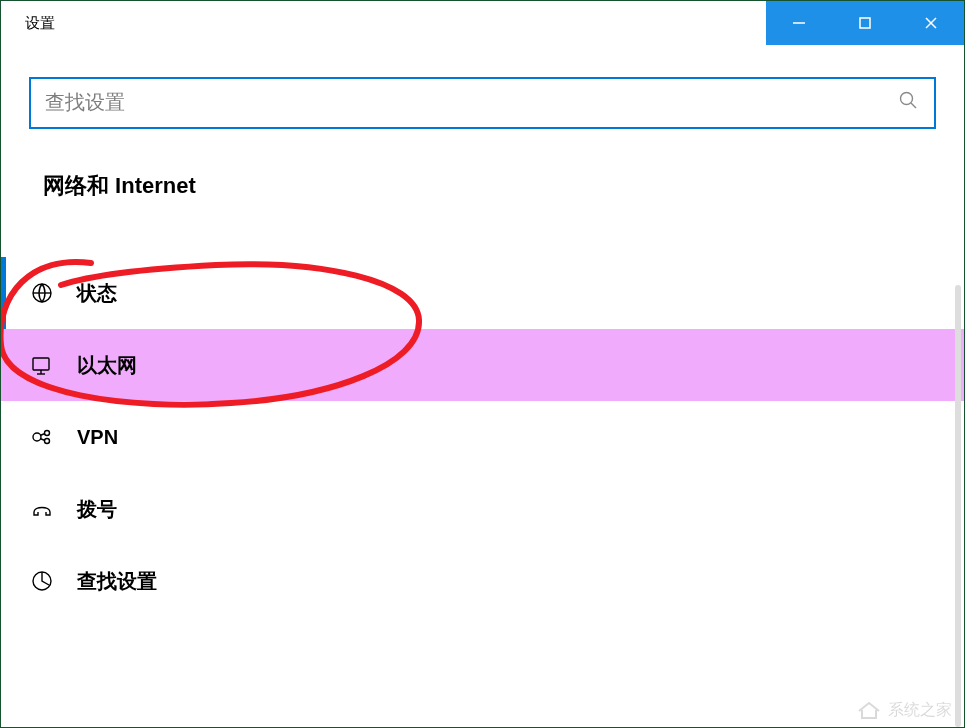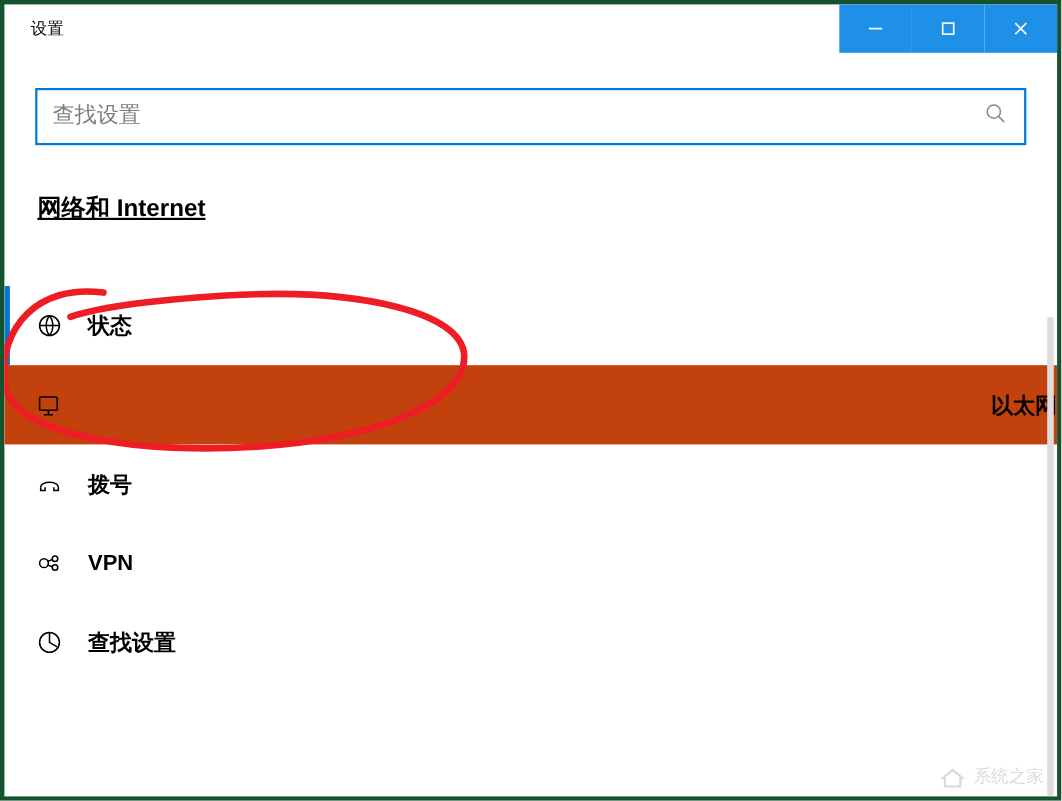--- a/index.html
+++ b/index.html
@@ -1,39 +1,39 @@
 <!DOCTYPE html>
 <html><head>
 <meta charset="utf-8">
 <style>
   * { box-sizing: border-box; margin: 0; padding: 0; }
   html, body { width: 965px; height: 728px; font-family: "Microsoft YaHei", "Segoe UI", sans-serif; background: #fff; overflow: hidden; }
-  .window { position: relative; width: 965px; height: 728px; border: 4px solid #14532d; background: #fff; }
+  .window { position: relative; width: 965px; height: 728px; border: 1px solid #14532d; background: #fff; }
   .titlebar { display: flex; align-items: center; height: 44px; }
   .titlebar-title { padding-left: 24px; font-size: 15px; color: #000; }
   .titlebar-spacer { flex: 1; }
   .winbtns { display: flex; height: 44px; }
   .winbtn { width: 66px; height: 44px; background: #1e90e8; display: flex; align-items: center; justify-content: center; color: #fff; }
   .winbtn svg { stroke: #fff; stroke-width: 1.5; fill: none; }
   .content { position: relative; padding: 32px 28px 0 28px; height: calc(100% - 44px); overflow: hidden; }
   .search-wrap { border: 2px solid #0078d7; height: 52px; display: flex; align-items: center; padding: 0 16px 2px 14px; margin-bottom: 42px; }
   .search-input { flex: 1; border: none; outline: none; font-size: 20px; color: #888; font-family: inherit; background: transparent; }
   .search-input::placeholder { color: #7d7d7d; }
   .search-icon { color: #7d7d7d; }
-  .section-title { font-size: 22px; font-weight: 700; color: #000; margin-left: 2px; margin-bottom: 56px; text-decoration: underline; }
+  .section-title { font-size: 22px; font-weight: 700; color: #000; margin-left: 14px; margin-bottom: 56px; }
   .navlist { margin-left: -28px; margin-right: -28px; font-weight: bold; }
   .navitem { display: flex; align-items: center; height: 72px; padding-left: 28px; font-size: 20px; color: #000; cursor: default; position: relative; }
-  .navitem.selected { background: #c2410c; justify-content: space-between; }
+  .navitem.selected { background: #f0abfc; }
   .navitem .accent { position: absolute; left: 0; top: 0; bottom: 0; width: 5px; background: #0078d7; display: none; }
   .navitem.active .accent { display: block; }
   .navitem .icon { width: 26px; height: 26px; margin-right: 22px; flex-shrink: 0; display: flex; align-items: center; justify-content: center; }
   .navitem .icon svg { stroke: #000; stroke-width: 1.4; fill: none; }
   .annotation { position: absolute; pointer-events: none; z-index: 50; }
   .scrollbar { position: absolute; right: 3px; top: 240px; bottom: 0; width: 6px; background: #ddd; border-radius: 3px;}
-  .watermark { position: absolute; right: 12px; bottom: 6px; color: rgba(0,0,0,0.15); font-size: 16px; display:flex; gap:6px;}
+  .watermark { position: absolute; right: 12px; bottom: 6px; color: rgba(0,0,0,0.15); font-size: 16px; display:flex; align-items:center; gap:6px;}
   .watermark svg { stroke: rgba(0,0,0,0.15); fill:none; stroke-width:2;}
 </style>
 </head>
 <body>
 
 <div class="window">
 
   <div class="titlebar">
     <div class="titlebar-title">设置</div>
     <div class="titlebar-spacer"></div>
@@ -89,38 +89,38 @@
               <rect x="3" y="5" width="16" height="12" rx="1"></rect>
               <line x1="11" y1="17" x2="11" y2="21"></line>
               <line x1="7" y1="21" x2="15" y2="21"></line>
             </svg>
           </span>
           <span>以太网</span>
         </div>
         <div class="navitem">
           <span class="icon">
             <svg width="24" height="24" viewBox="0 0 24 24">
-              <path d="M4 15 C 4 9, 20 9, 20 15"></path>
-              <path d="M4 15 L4 18 L8 18 L8 15"></path>
-              <path d="M20 15 L20 18 L16 18 L16 15"></path>
-            </svg>
-          </span>
-          <span>拨号</span>
-        </div>
-        <div class="navitem">
-          <span class="icon">
-            <svg width="24" height="24" viewBox="0 0 24 24">
               <circle cx="7" cy="12" r="4"></circle>
               <circle cx="17" cy="8" r="2.5"></circle>
               <circle cx="17" cy="16" r="2.5"></circle>
               <line x1="10" y1="10.5" x2="15" y2="8.5"></line>
               <line x1="10" y1="13.5" x2="15" y2="15.5"></line>
             </svg>
           </span>
           <span>VPN</span>
+        </div>
+        <div class="navitem">
+          <span class="icon">
+            <svg width="24" height="24" viewBox="0 0 24 24">
+              <path d="M4 15 C 4 9, 20 9, 20 15"></path>
+              <path d="M4 15 L4 18 L8 18 L8 15"></path>
+              <path d="M20 15 L20 18 L16 18 L16 15"></path>
+            </svg>
+          </span>
+          <span>拨号</span>
         </div>
         <div class="navitem">
           <span class="icon">
             <svg width="24" height="24" viewBox="0 0 24 24">
               <circle cx="12" cy="12" r="9"></circle>
               <path d="M12 3 L12 12 L19 16"></path>
             </svg>
           </span>
           <span>查找设置</span>
         </div>

